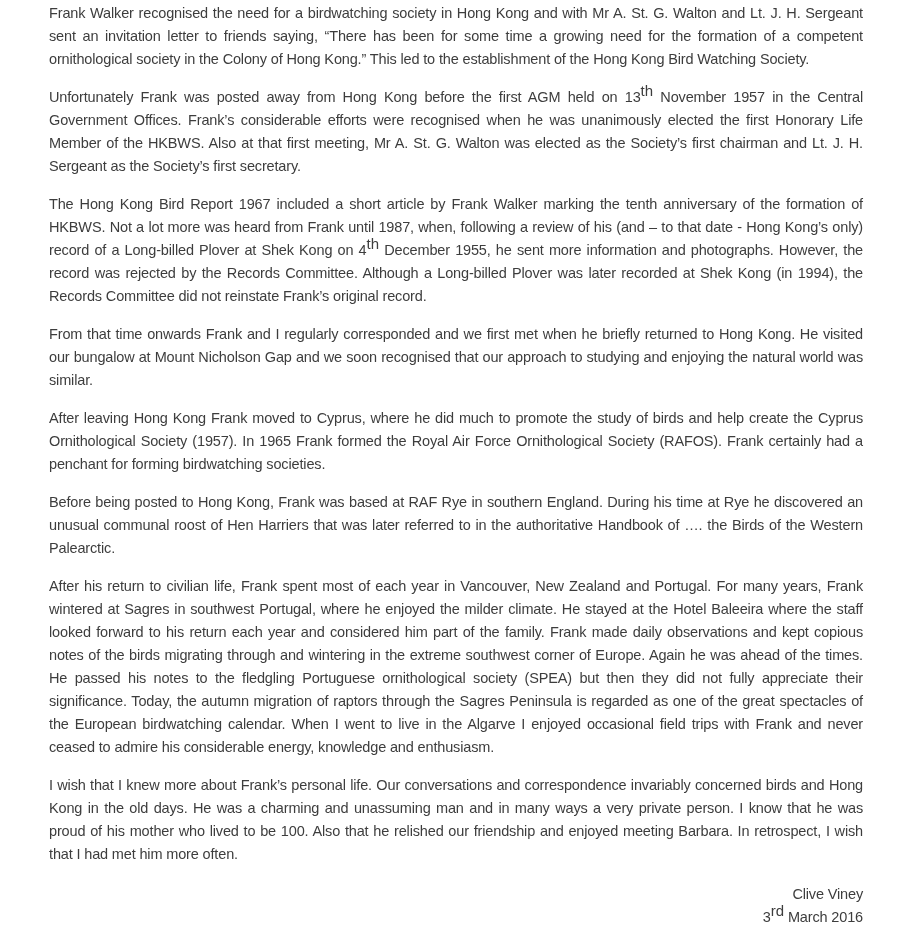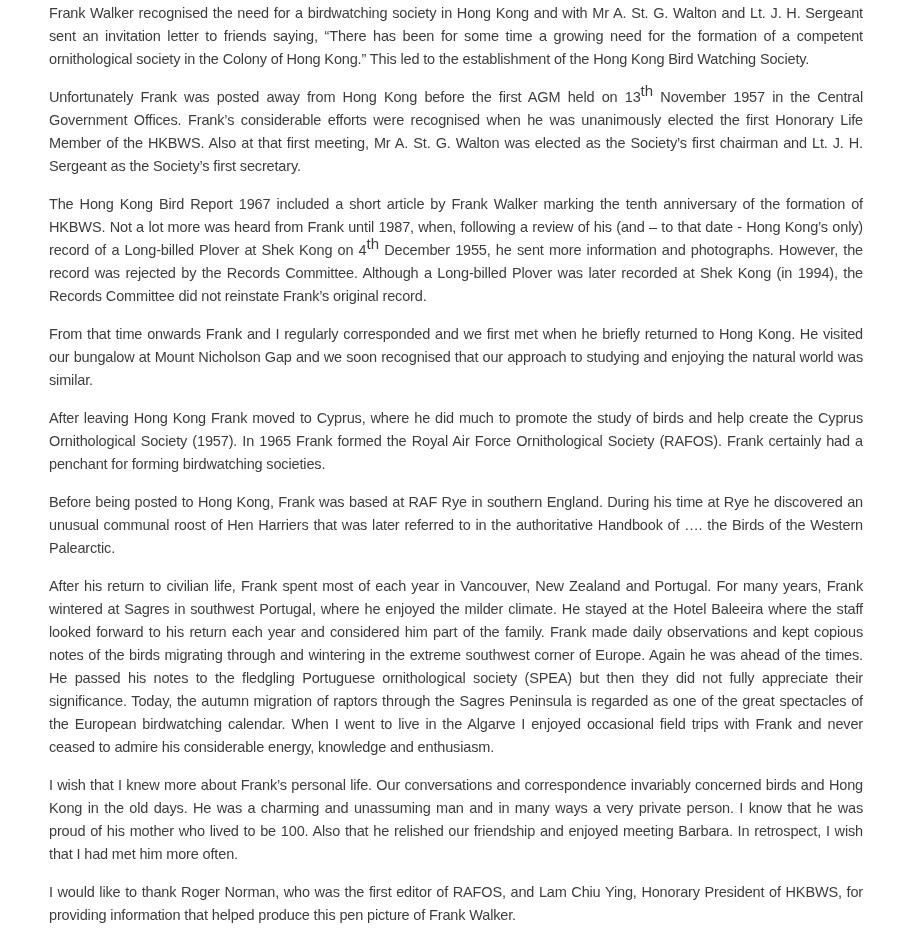--- a/index.html
+++ b/index.html
@@ -47,19 +47,18 @@
 <div class="page" style="color: rgb(61, 61, 61);">
   <main>
       <p class="para"><span>Frank Walker recognised the need for a birdwatching society in Hong Kong and with Mr A. St. G. Walton and Lt. J. H. Sergeant sent an invitation letter to friends saying, “There has been for some time a growing need for the formation of a competent ornithological society in the Colony of Hong Kong.” This led to the establishment of the Hong Kong Bird Watching Society.</span></p>
       <p class="para"><span>Unfortunately Frank was posted away from Hong Kong before the first AGM held on 13</span><sup class="ord">th</sup><span> November 1957 in the Central Government Offices. Frank’s considerable efforts were recognised when he was unanimously elected the first Honorary Life Member of the HKBWS. Also at that first meeting, Mr A. St. G. Walton was elected as the Society’s first chairman and Lt. J. H. Sergeant as the Society’s first secretary.</span></p>
       <p class="para"><span>The Hong Kong Bird Report 1967 included a short article by Frank Walker marking the tenth anniversary of the formation of HKBWS. Not a lot more was heard from Frank until 1987, when, following a review of his (and – to that date - Hong Kong’s only) record of a Long-billed Plover at Shek Kong on 4</span><sup class="ord">th</sup><span> December 1955, he sent more information and photographs. However, the record was rejected by the Records Committee. Although a Long-billed Plover was later recorded at Shek Kong (in 1994), the Records Committee did not reinstate Frank’s original record.</span></p>
       <p class="para"><span>From that time onwards Frank and I regularly corresponded and we first met when he briefly returned to Hong Kong. He visited our bungalow at Mount Nicholson Gap and we soon recognised that our approach to studying and enjoying the natural world was similar.</span></p>
       <p class="para"><span>After leaving Hong Kong Frank moved to Cyprus, where he did much to promote the study of birds and help create the Cyprus Ornithological Society (1957). In 1965 Frank formed the Royal Air Force Ornithological Society (RAFOS). Frank certainly had a penchant for forming birdwatching societies.</span></p>
       <p class="para"><span>Before being posted to Hong Kong, Frank was based at RAF Rye in southern England. During his time at Rye he discovered an unusual communal roost of Hen Harriers that was later referred to in the authoritative Handbook of …. the Birds of the Western Palearctic.</span></p>
       <p class="para"><span>After his return to civilian life, Frank spent most of each year in Vancouver, New Zealand and Portugal. For many years, Frank wintered at Sagres in southwest Portugal, where he enjoyed the milder climate. He stayed at the Hotel Baleeira where the staff looked forward to his return each year and considered him part of the family. Frank made daily observations and kept copious notes of the birds migrating through and wintering in the extreme southwest corner of Europe. Again he was ahead of the times. He passed his notes to the fledgling Portuguese ornithological society (SPEA) but then they did not fully appreciate their significance. Today, the autumn migration of raptors through the Sagres Peninsula is regarded as one of the great spectacles of the European birdwatching calendar. When I went to live in the Algarve I enjoyed occasional field trips with Frank and never ceased to admire his considerable energy, knowledge and enthusiasm.</span></p>
       <p class="para"><span>I wish that I knew more about Frank’s personal life. Our conversations and correspondence invariably concerned birds and Hong Kong in the old days. He was a charming and unassuming man and in many ways a very private person. I know that he was proud of his mother who lived to be 100. Also that he relished our friendship and enjoyed meeting Barbara. In retrospect, I wish that I had met him more often.</span></p>
-      <p class="para"><span>I would like to thank Roger Norman, who was the first editor of RAFOS, and Lam Chiu Ying, Honorary President of HKBWS, for providing information that helped produce this pen picture of Frank Walker.</span></p>
     </main>
   <div class="signature">
       <div class="sig-line"><span>Clive Viney</span></div>
       <div class="sig-line"><span>3</span><sup class="ord">rd</sup><span> March 2016</span></div>
     </div>
 </div>
 
 </body></html>

